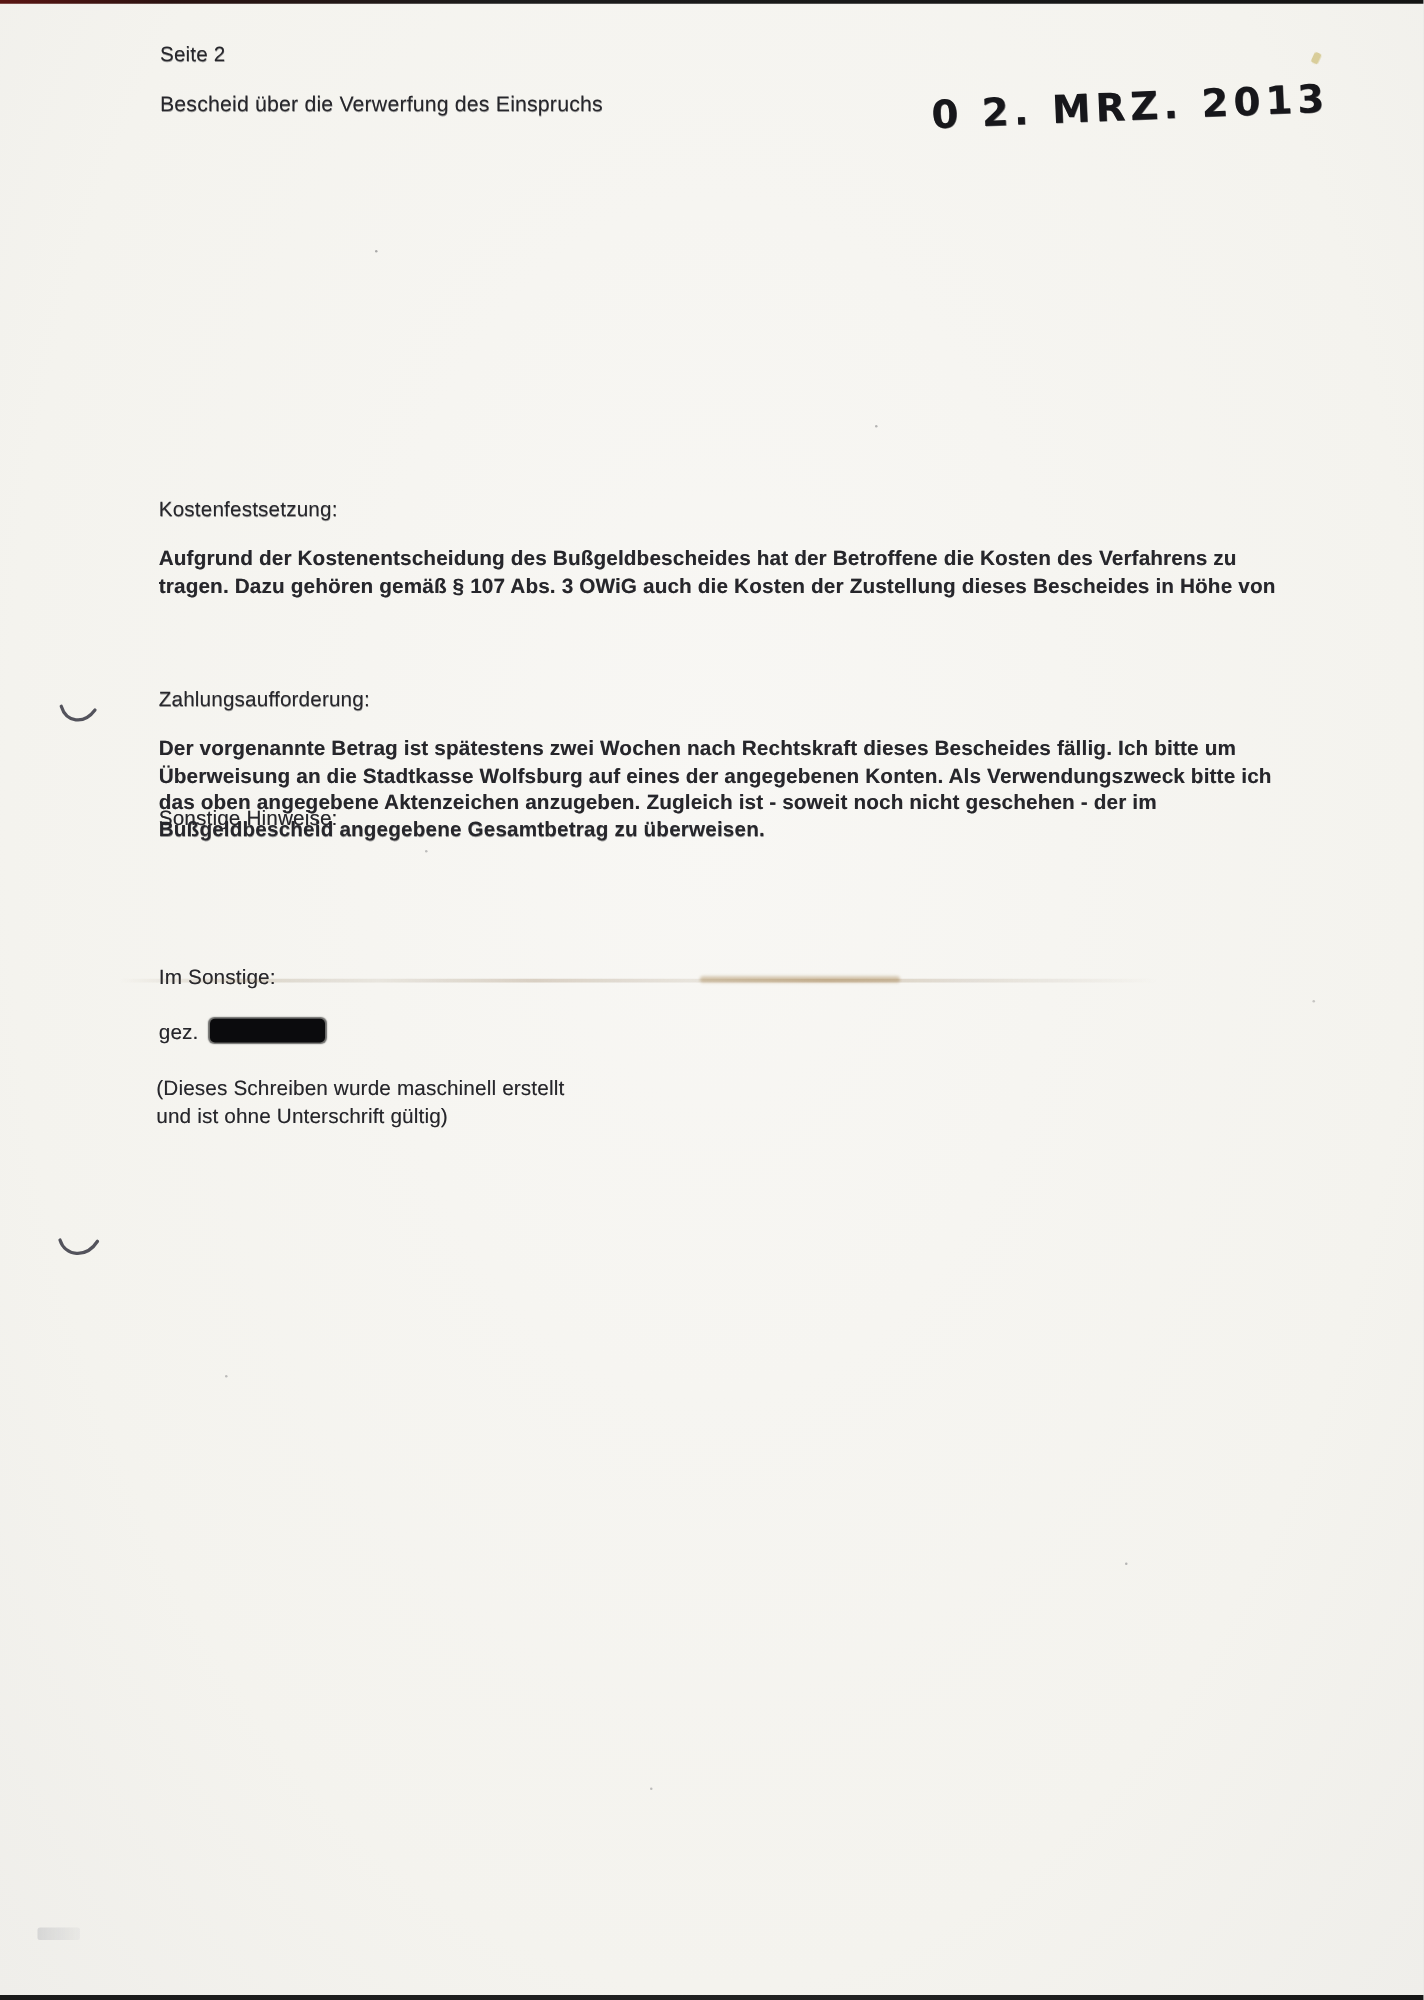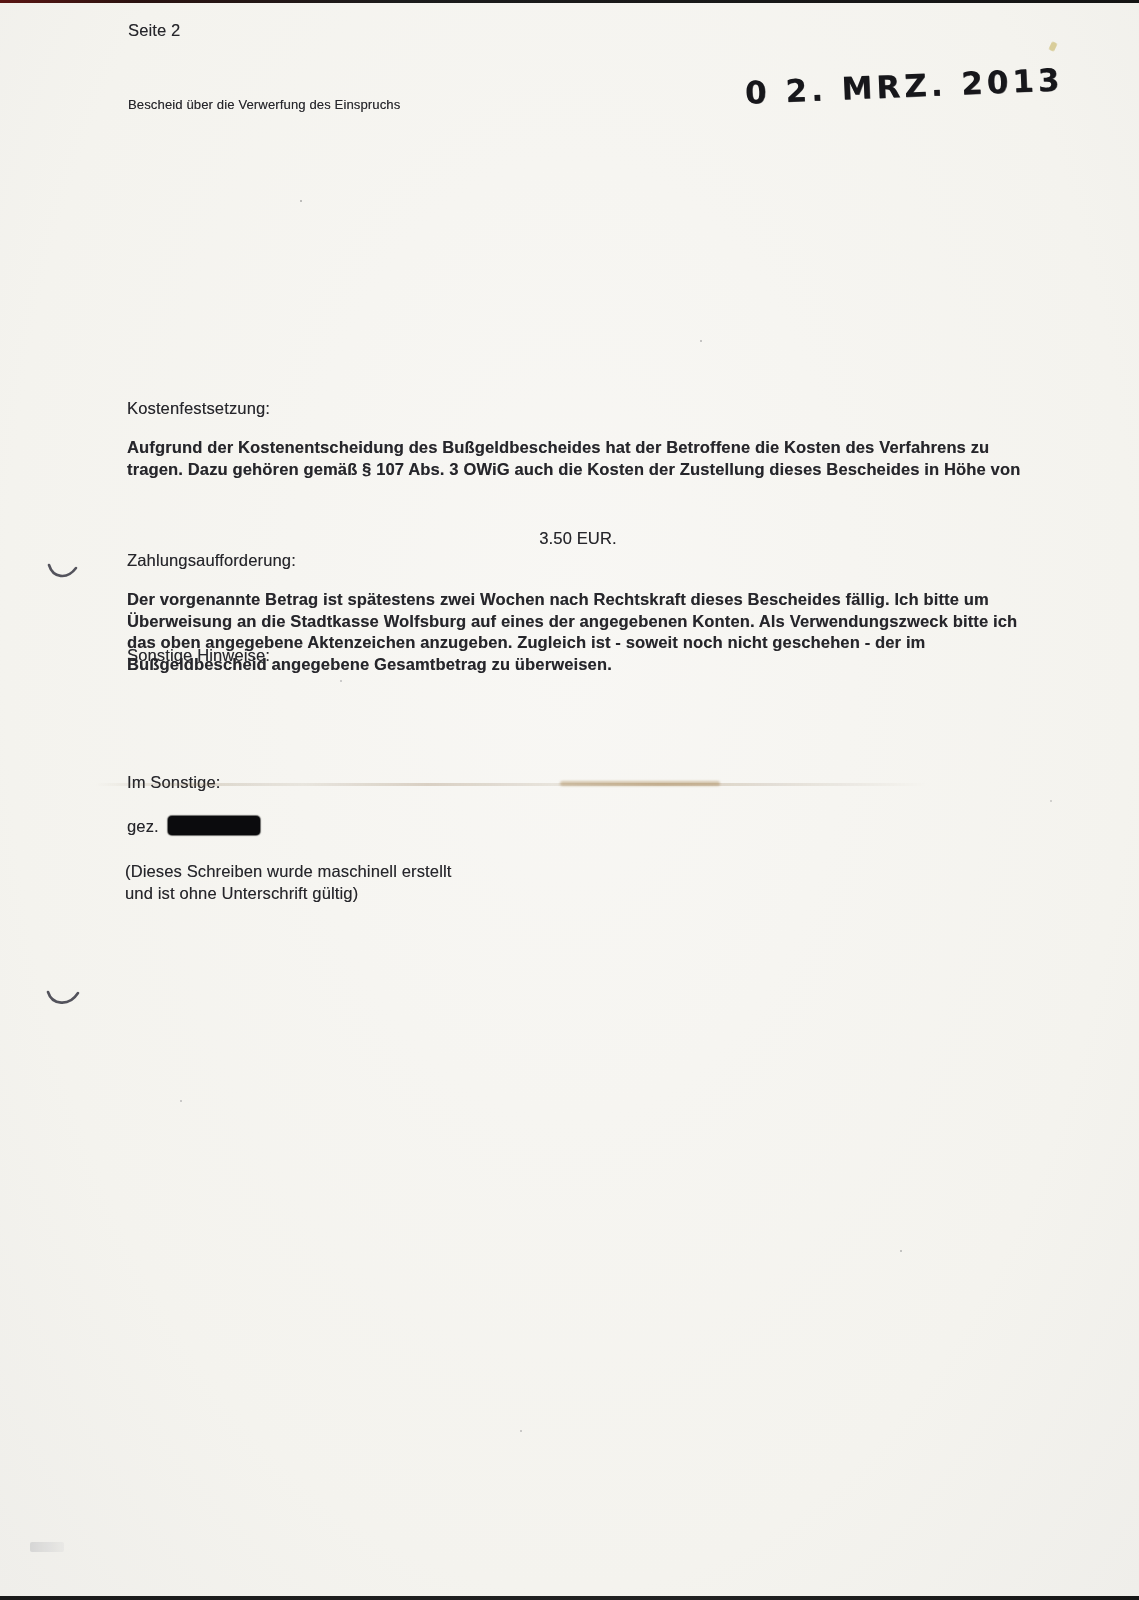--- a/index.html
+++ b/index.html
@@ -98,31 +98,30 @@
   }
 </style>
 </head>
 <body>
 
 <div class="page">
 
   <div class="edge-top"></div>
   <div class="edge-bottom"></div>
 
-  <div class="txt" style="top:20px; left:128px;">Seite 2</div>
+  <div class="txt" style="top:34px; left:128px;">Seite 2</div>
 
-  <div class="txt heading" style="top:94px; left:128px; font-size:13px;">Bescheid über die Verwerfung des Einspruchs</div>
+  <div class="txt heading" style="top:73px; left:128px; font-size:17px;">Bescheid über die Verwerfung des Einspruchs</div>
 
   <div class="stamp">0 2. MRZ. 2013</div>
 
   <div class="txt heading" style="top:398px; left:127px;">Kostenfestsetzung:</div>
 
   <div class="txt para" style="top:437px; left:127px;">Aufgrund der Kostenentscheidung des Bußgeldbescheides hat der Betroffene die Kosten des Verfahrens zu tragen. Dazu gehören gemäß § 107 Abs. 3 OWiG auch die Kosten der Zustellung dieses Bescheides in Höhe von</div>
 
-  <div class="txt amount" style="top:528px; left:127px;">3.50 EUR.</div>
 
   <div class="txt heading" style="top:550px; left:127px;">Zahlungsaufforderung:</div>
 
   <div class="txt para" style="top:589px; left:127px;">Der vorgenannte Betrag ist spätestens zwei Wochen nach Rechtskraft dieses Bescheides fällig. Ich bitte um Überweisung an die Stadtkasse Wolfsburg auf eines der angegebenen Konten. Als Verwendungszweck bitte ich das oben angegebene Aktenzeichen anzugeben. Zugleich ist - soweit noch nicht geschehen - der im Bußgeldbescheid angegebene Gesamtbetrag zu überweisen.</div>
 
   <div class="txt heading" style="top:645px; left:127px;">Sonstige Hinweise:</div>
 
 
   <div class="txt" style="top:772px; left:127px;">Im Sonstige:</div>
 

